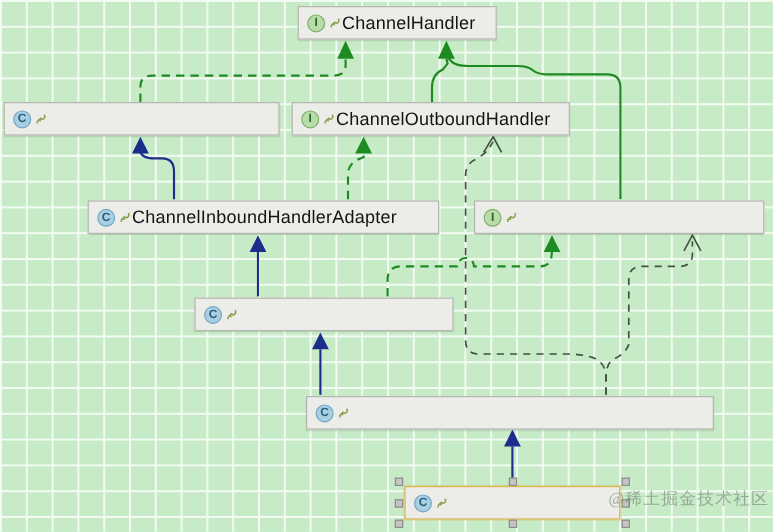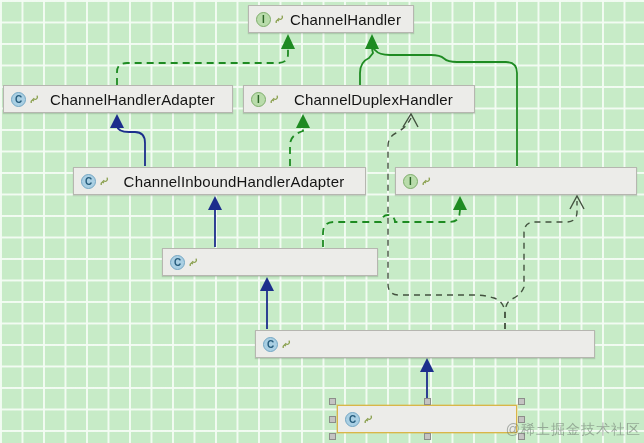--- a/index.html
+++ b/index.html
@@ -19,33 +19,33 @@
   .dark{stroke:#43523f;fill:none;stroke-width:1.4;stroke-dasharray:6 5;}
   .ah-blue{fill:#1c2e8c;stroke:none;}
   .ah-green{fill:#1e8b22;stroke:none;}
   .ah-open{stroke:#43523f;fill:none;stroke-width:1.4;}
   .node{
     position:absolute;height:28px;box-sizing:border-box;z-index:2;
     background:#ecece9;border:1px solid #b6b6b0;
     display:flex;align-items:center;padding:0 7px;
     box-shadow:0 1px 1px rgba(90,110,90,.25);
   }
-  .lbl{flex:1;text-align:center;font-size:15px;color:#141414;white-space:nowrap;letter-spacing:.2px;}
+  .lbl{flex:1;text-align:left;font-size:15px;color:#141414;white-space:nowrap;letter-spacing:.2px;}
   .ic{width:15px;height:15px;border-radius:50%;font-size:10px;font-weight:bold;
       display:flex;align-items:center;justify-content:center;flex:0 0 auto;box-sizing:border-box;}
   .iface{background:#b9dcab;border:1px solid #7fae6c;color:#2c6426;}
   .cls{background:#a9cfe3;border:1px solid #74a7c4;color:#275d7d;}
   .key{flex:0 0 auto;margin-left:3px;display:flex;align-items:center;}
   .node.selected{border:1px solid #d9b648;box-shadow:0 0 0 1px rgba(217,182,72,.35);}
   .handle{position:absolute;width:5px;height:5px;background:#c4c4c2;border:1px solid #8d8d8b;z-index:3;}
   .gi{color:#5a7fa6;}
   .go{color:#3aa08c;}
   #watermark{
-    position:absolute;right:3px;bottom:4px;z-index:4;
-    font-size:14px;color:rgba(105,115,108,.55);letter-spacing:1px;
+    position:absolute;right:3px;bottom:18px;z-index:4;
+    font-size:14px;color:rgba(105,115,108,.55);letter-spacing:1px;font-family:Liberation Serif, serif;
   }
 </style>
 </head>
 <body>
 
 <svg id="edges" width="644" height="443">
 
   <path class="green dashg" d="M 117 85 L 117 72 Q 117 63 127 63 L 278 63 Q 288 63 288 54 L 288 49"></path>
   <polygon class="ah-green" points="288,34 281,49 295,49"></polygon>
 
@@ -89,31 +89,30 @@
   <span class="lbl">ChannelHandler</span>
 </div>
 
 <div class="node" style="left:3px;top:85px;width:230px;">
   <span class="ic cls">C</span>
   <span class="key">
       <svg width="11" height="11" viewBox="0 0 11 11">
         <path d="M7.8 1.6 a2.1 2.1 0 1 1 -3 3 L2.2 7.2 l0 1.8 M3.6 5.8 l1.3 1.3" stroke="#8aa04e" stroke-width="1.3" fill="none"></path>
       </svg>
     </span>
-  <span class="lbl">ChannelHandlerAdapter</span>
 </div>
 
 <div class="node" style="left:243px;top:85px;width:232px;">
   <span class="ic iface">I</span>
   <span class="key">
       <svg width="11" height="11" viewBox="0 0 11 11">
         <path d="M7.8 1.6 a2.1 2.1 0 1 1 -3 3 L2.2 7.2 l0 1.8 M3.6 5.8 l1.3 1.3" stroke="#8aa04e" stroke-width="1.3" fill="none"></path>
       </svg>
     </span>
-  <span class="lbl">ChannelDuplexHandler</span>
+  <span class="lbl">ChannelOutboundHandler</span>
 </div>
 
 <div class="node" style="left:73px;top:167px;width:293px;">
   <span class="ic cls">C</span>
   <span class="key">
       <svg width="11" height="11" viewBox="0 0 11 11">
         <path d="M7.8 1.6 a2.1 2.1 0 1 1 -3 3 L2.2 7.2 l0 1.8 M3.6 5.8 l1.3 1.3" stroke="#8aa04e" stroke-width="1.3" fill="none"></path>
       </svg>
     </span>
   <span class="lbl">ChannelInboundHandlerAdapter</span>

